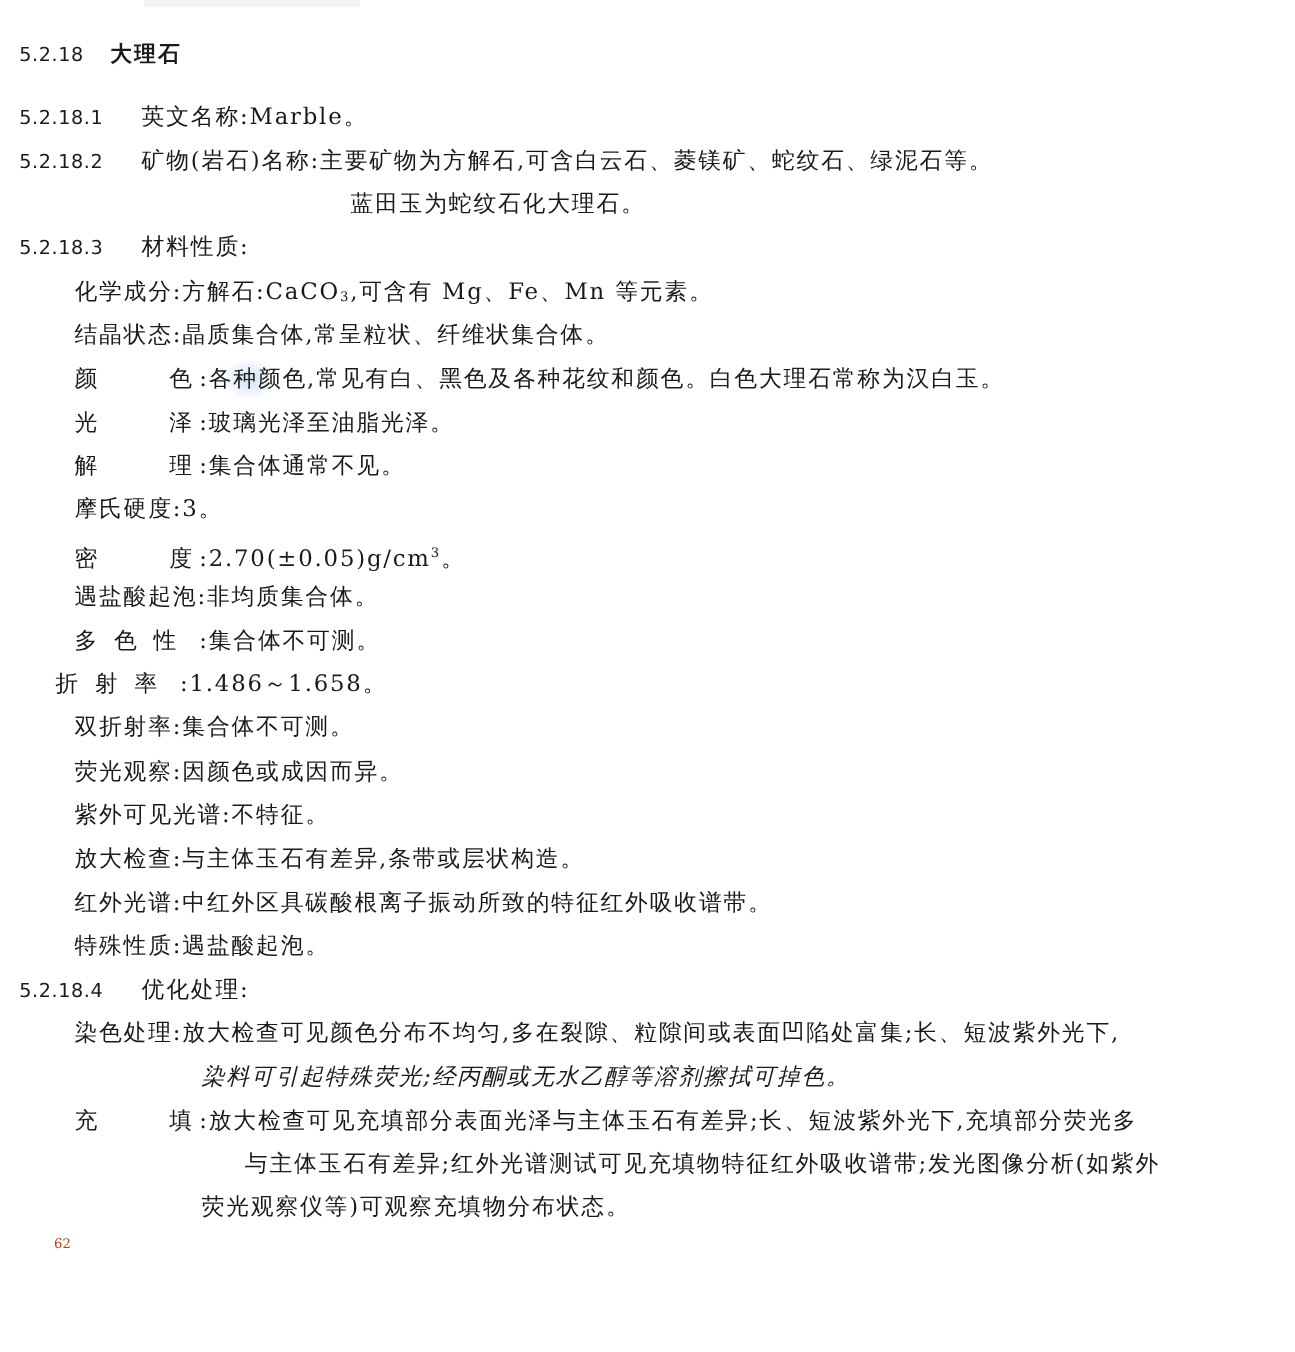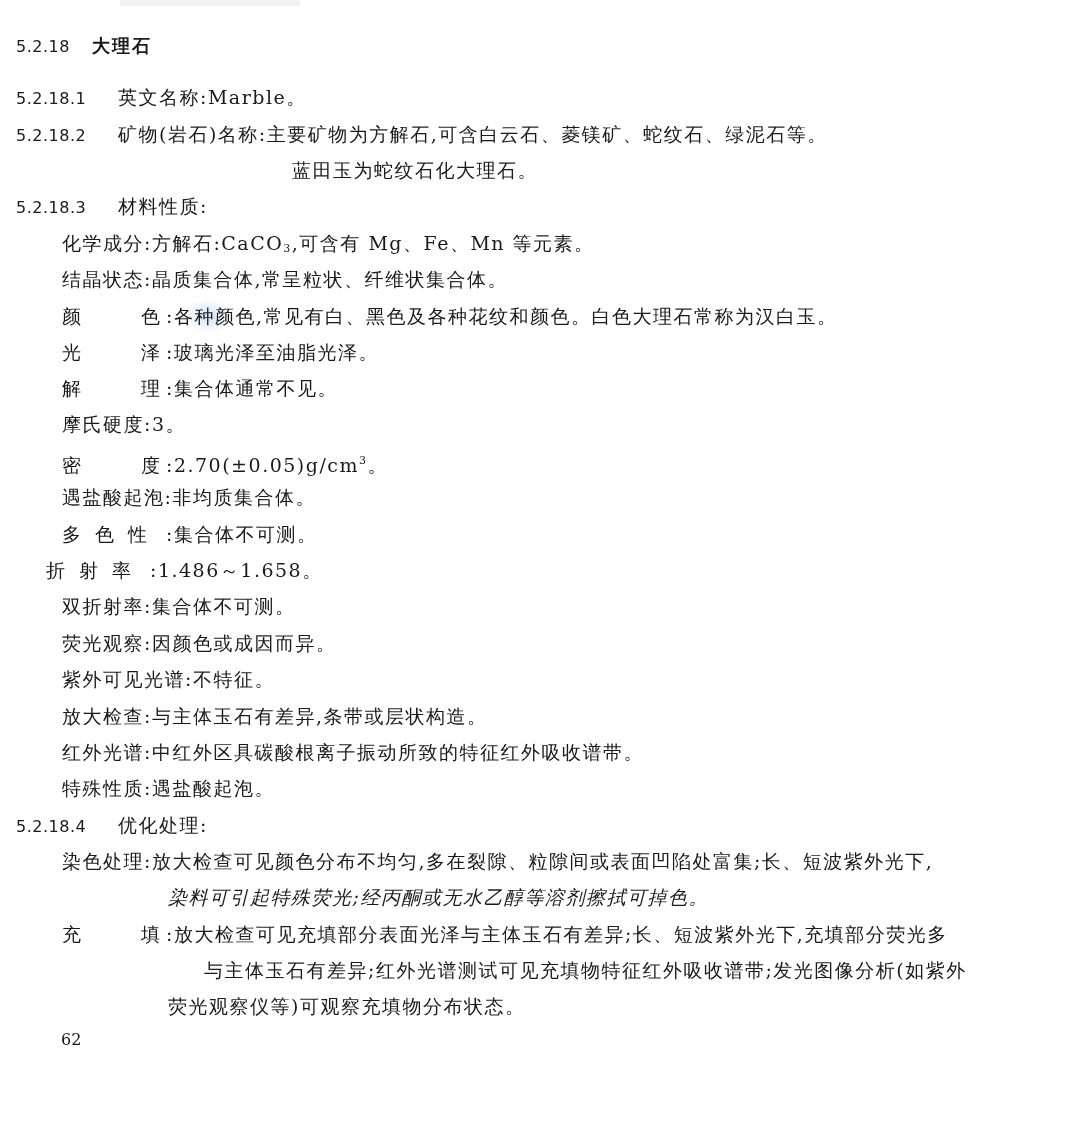--- a/index.html
+++ b/index.html
@@ -49,25 +49,25 @@
     .sub {
       font-size: 11px;
       vertical-align: -2px;
     }
     .sup {
       font-size: 11px;
       vertical-align: 8px;
     }
     .page-num {
       position: absolute;
-      left: 61px;
+      left: 45px;
       top: 1030px;
-      font-size: 16px;
+      font-size: 11px;
       font-family: "DejaVu Serif", "Liberation Serif", serif;
-      color: #0f172a;
+      color: #c2410c;
     }
     .smudge {
       position: absolute;
       left: 188px;
       top: 300px;
       width: 40px;
       height: 32px;
       border-radius: 50%;
       background: radial-gradient(ellipse at center, rgba(170,200,235,0.55) 0%, rgba(200,220,245,0.2) 60%, rgba(255,255,255,0) 100%);
     }

